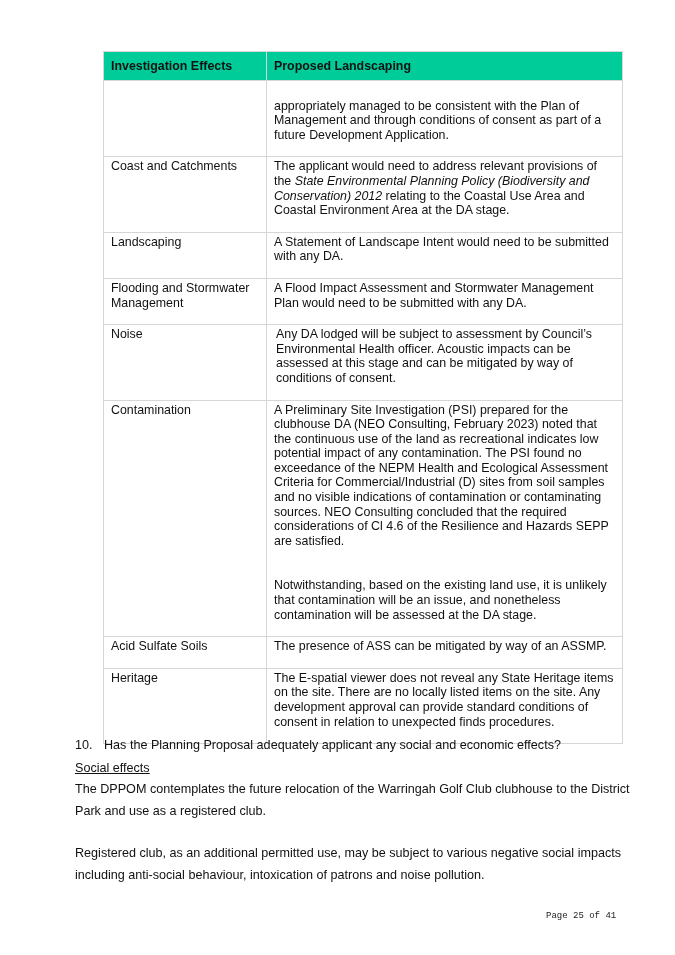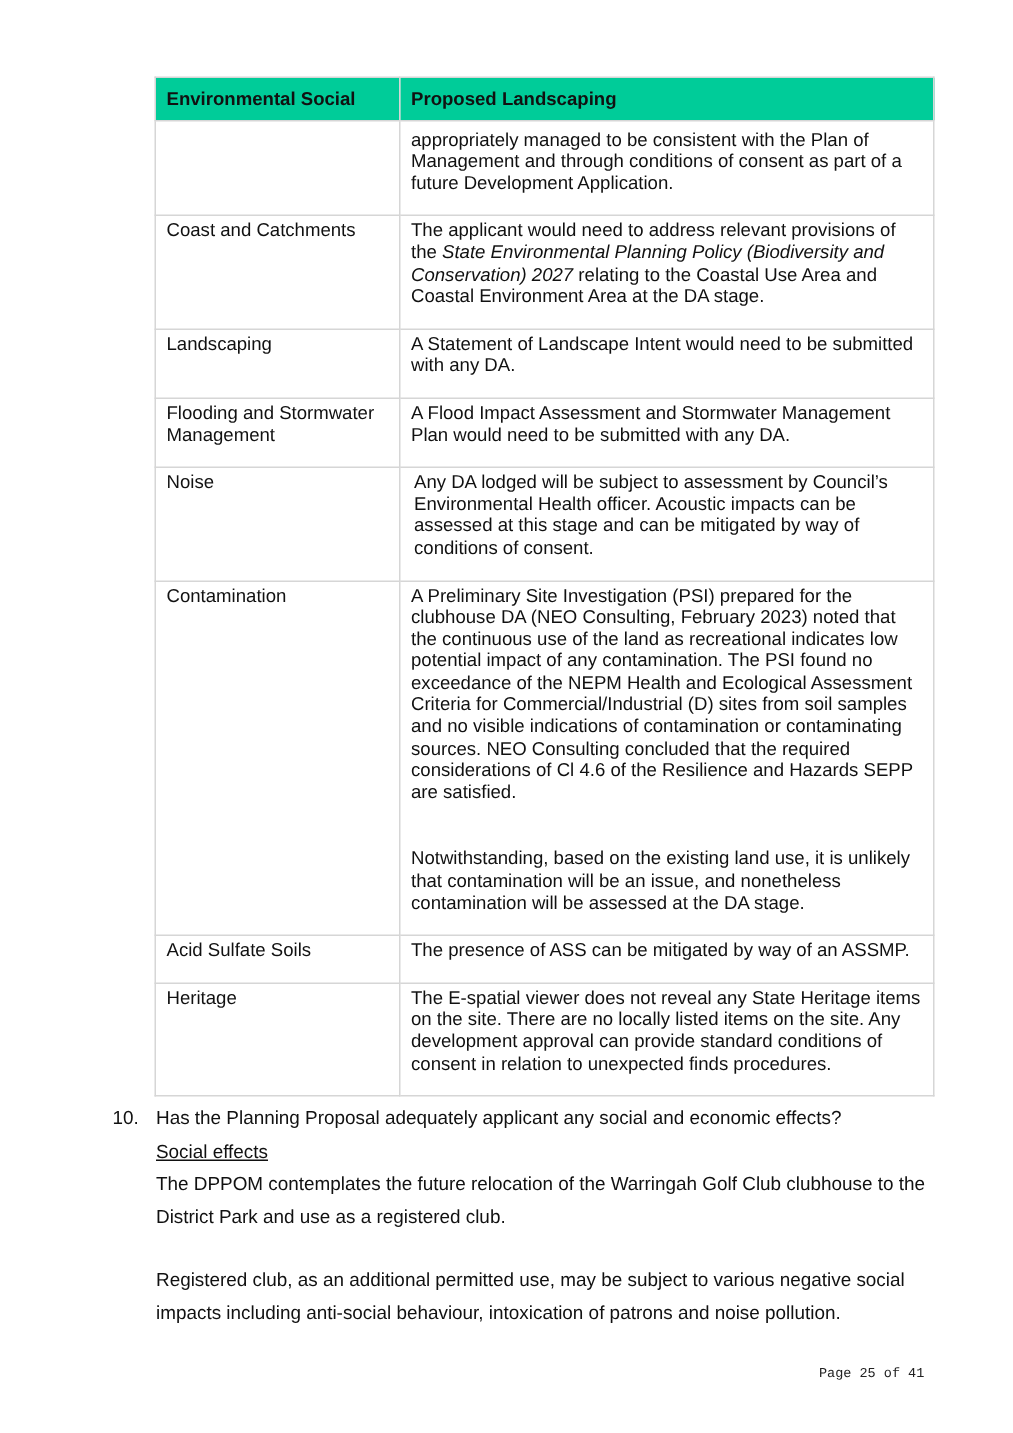--- a/index.html
+++ b/index.html
@@ -14,57 +14,57 @@
   .env-table th, .env-table td {
     border: 1.5px solid #d6d6d6; vertical-align: top; text-align: left;
   }
   .env-table th {
     background: #00cc99; font-weight: bold; padding: 7px 6px 6px 7px; color: #111;
   }
   .env-table td { padding: 2px 6px 14px 7px; }
   .env-table td.c1 { width: 149px; }
   .env-table td p { margin: 0; }
   .env-table td p + p { margin-top: 30px; }
-  .env-table .first td { padding-top: 5px; }
+  .env-table .first td { padding-top: 18px; }
   .noise-cell { padding-left: 9px !important; }
   .section {
     position: absolute; left: 75px; top: 735px; width: 560px;
     font-size: 12.6px; line-height: 21.5px;
   }
   .q-heading { font-weight: normal; display: flex; }
   .q-num { width: 29px; }
-  .body-block { margin-left: 29px; }
+  .body-block { }
   .sub-heading { text-decoration: underline; margin-top: 1px; }
   .para { margin: 0; }
   .para + .para { margin-top: 21px; }
   .page-num {
     position: absolute; left: 546px; top: 911px; font-size: 9px; color: #222; font-family: Liberation Mono, monospace;
   }
 </style>
 </head>
 <body>
 
 <table class="env-table">
   <thead>
     <tr>
-      <th style="width: 149px; background: rgb(0, 204, 153);">Environmental Social</th>
+      <th style="width: 149px; background: rgb(0, 204, 153);">Investigation Effects</th>
       <th style="background: rgb(0, 204, 153);">Proposed Landscaping</th>
     </tr>
   </thead>
   <tbody>
     <tr class="first">
       <td class="c1"></td>
       <td>
           <p>appropriately managed to be consistent with the Plan of Management and through conditions of consent as part of a future Development Application.</p>
         </td>
     </tr>
     <tr>
       <td class="c1">Coast and Catchments</td>
       <td>
-          <p><span>The applicant would need to address relevant provisions of the </span><em>State Environmental Planning Policy (Biodiversity and Conservation) 2027</em><span> relating to the Coastal Use Area and Coastal Environment Area at the DA stage.</span></p>
+          <p><span>The applicant would need to address relevant provisions of the </span><em>State Environmental Planning Policy (Biodiversity and Conservation) 2012</em><span> relating to the Coastal Use Area and Coastal Environment Area at the DA stage.</span></p>
         </td>
     </tr>
     <tr>
       <td class="c1">Landscaping</td>
       <td>
           <p>A Statement of Landscape Intent would need to be submitted with any DA.</p>
         </td>
     </tr>
     <tr>
       <td class="c1">Flooding and Stormwater Management</td>

